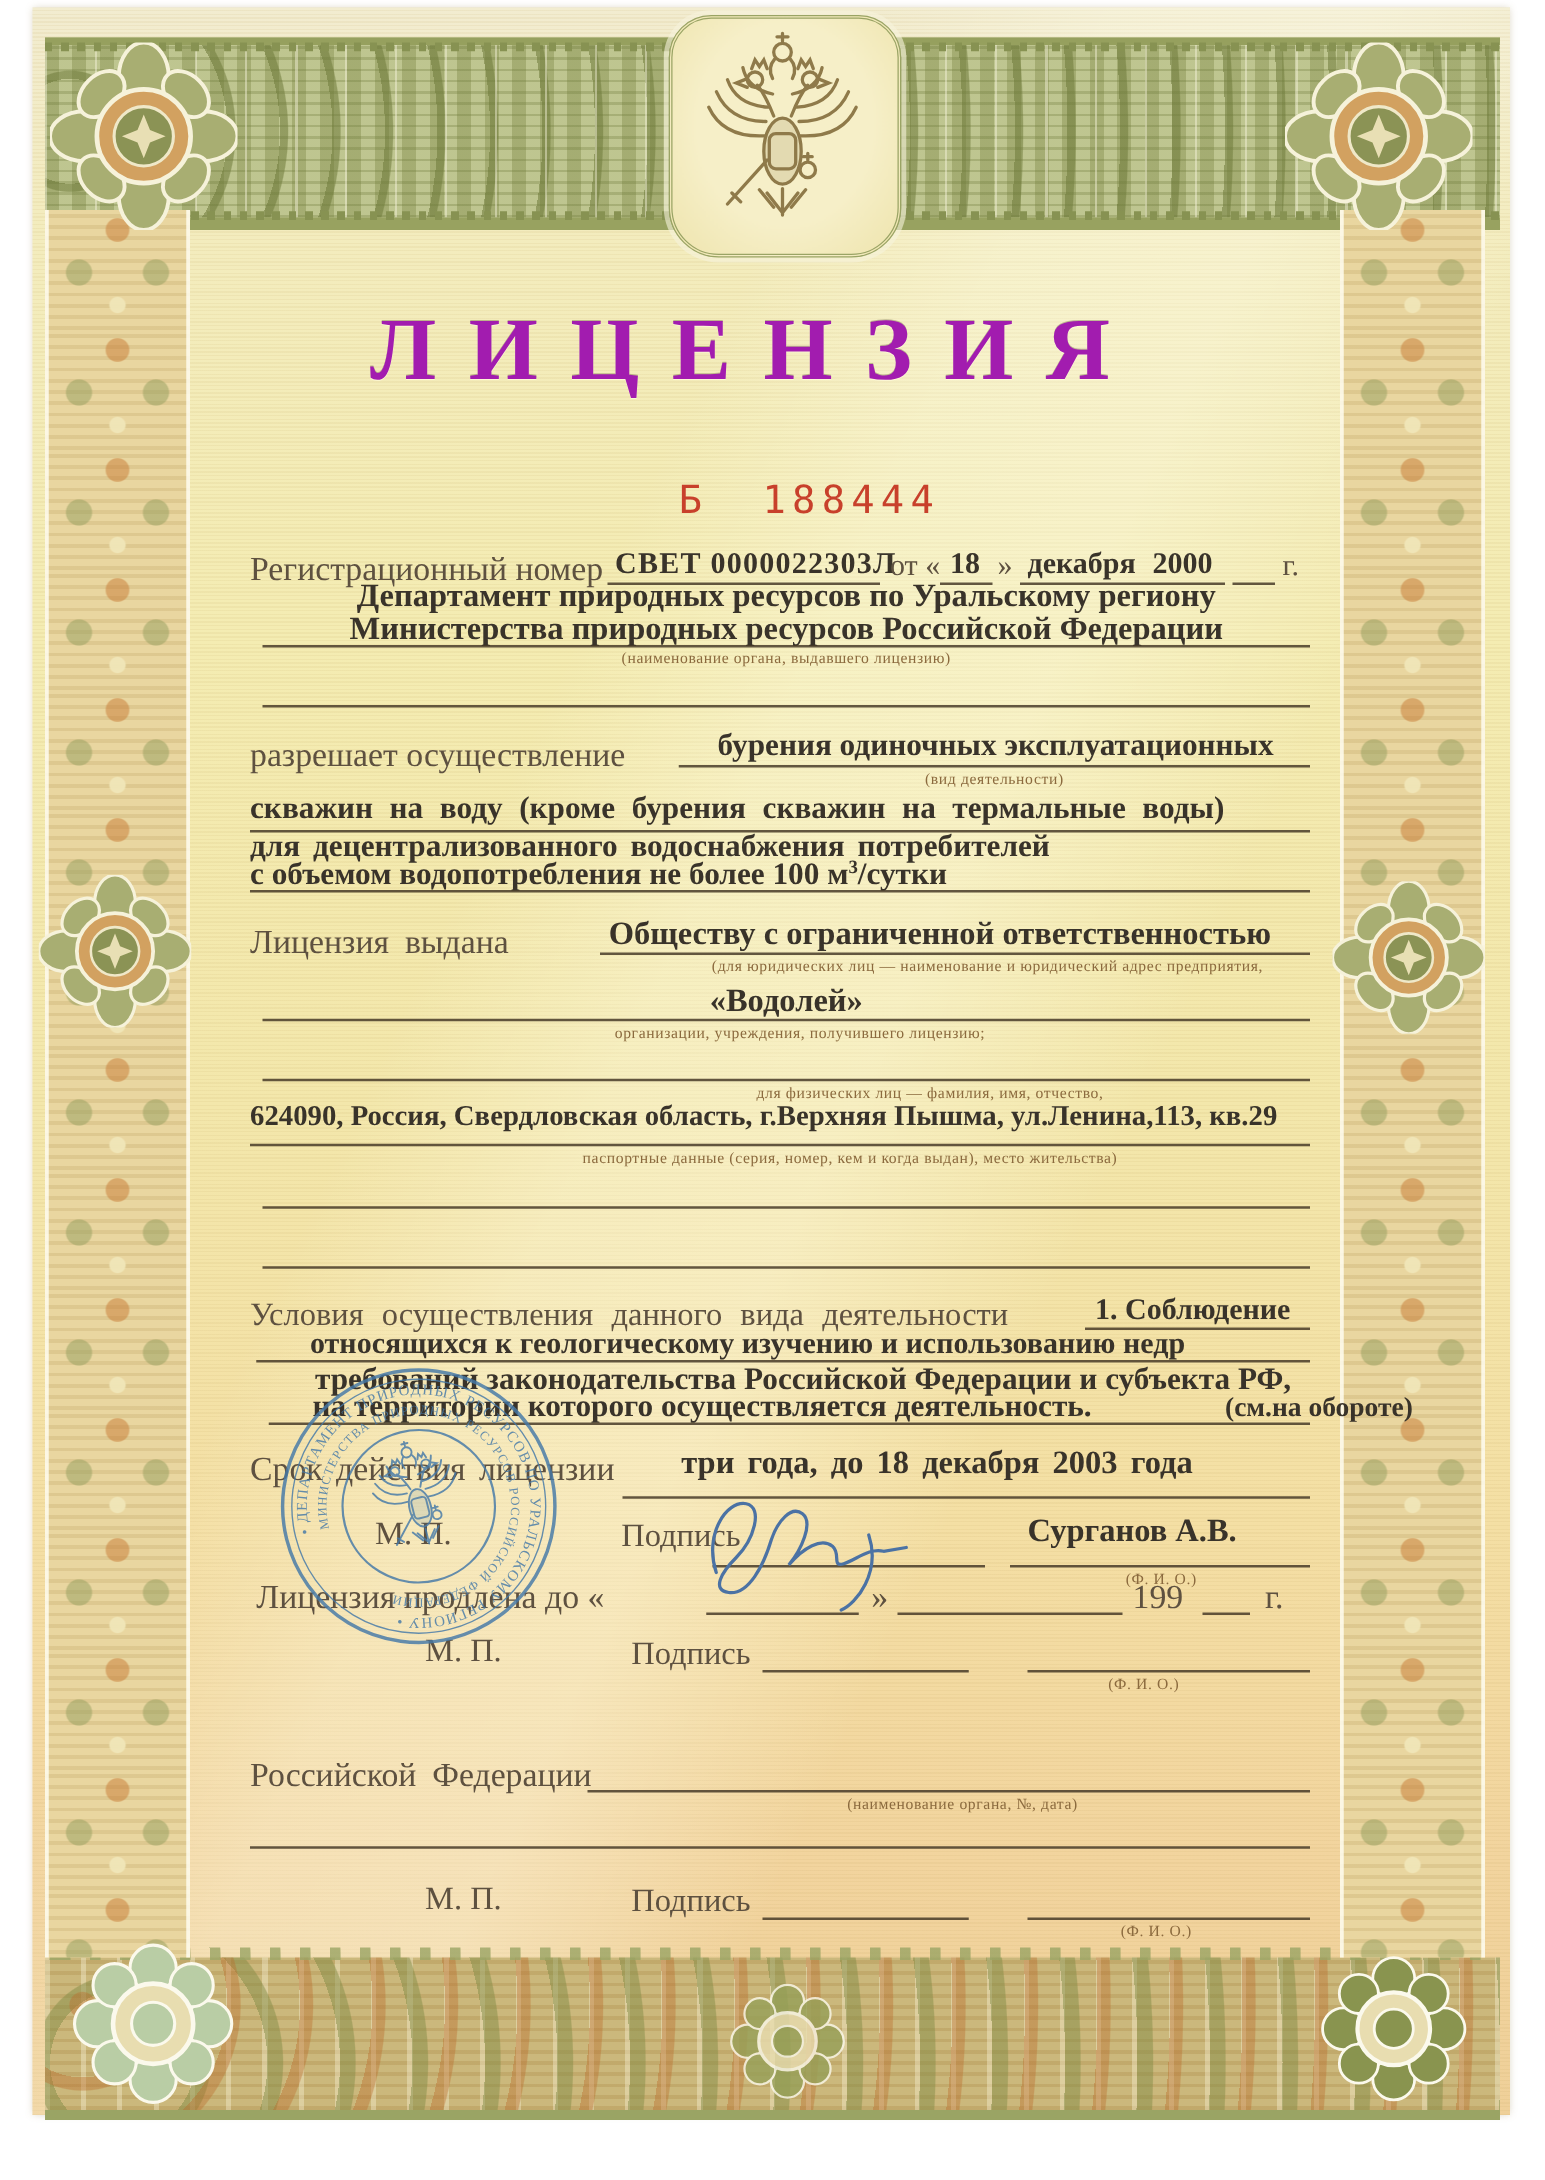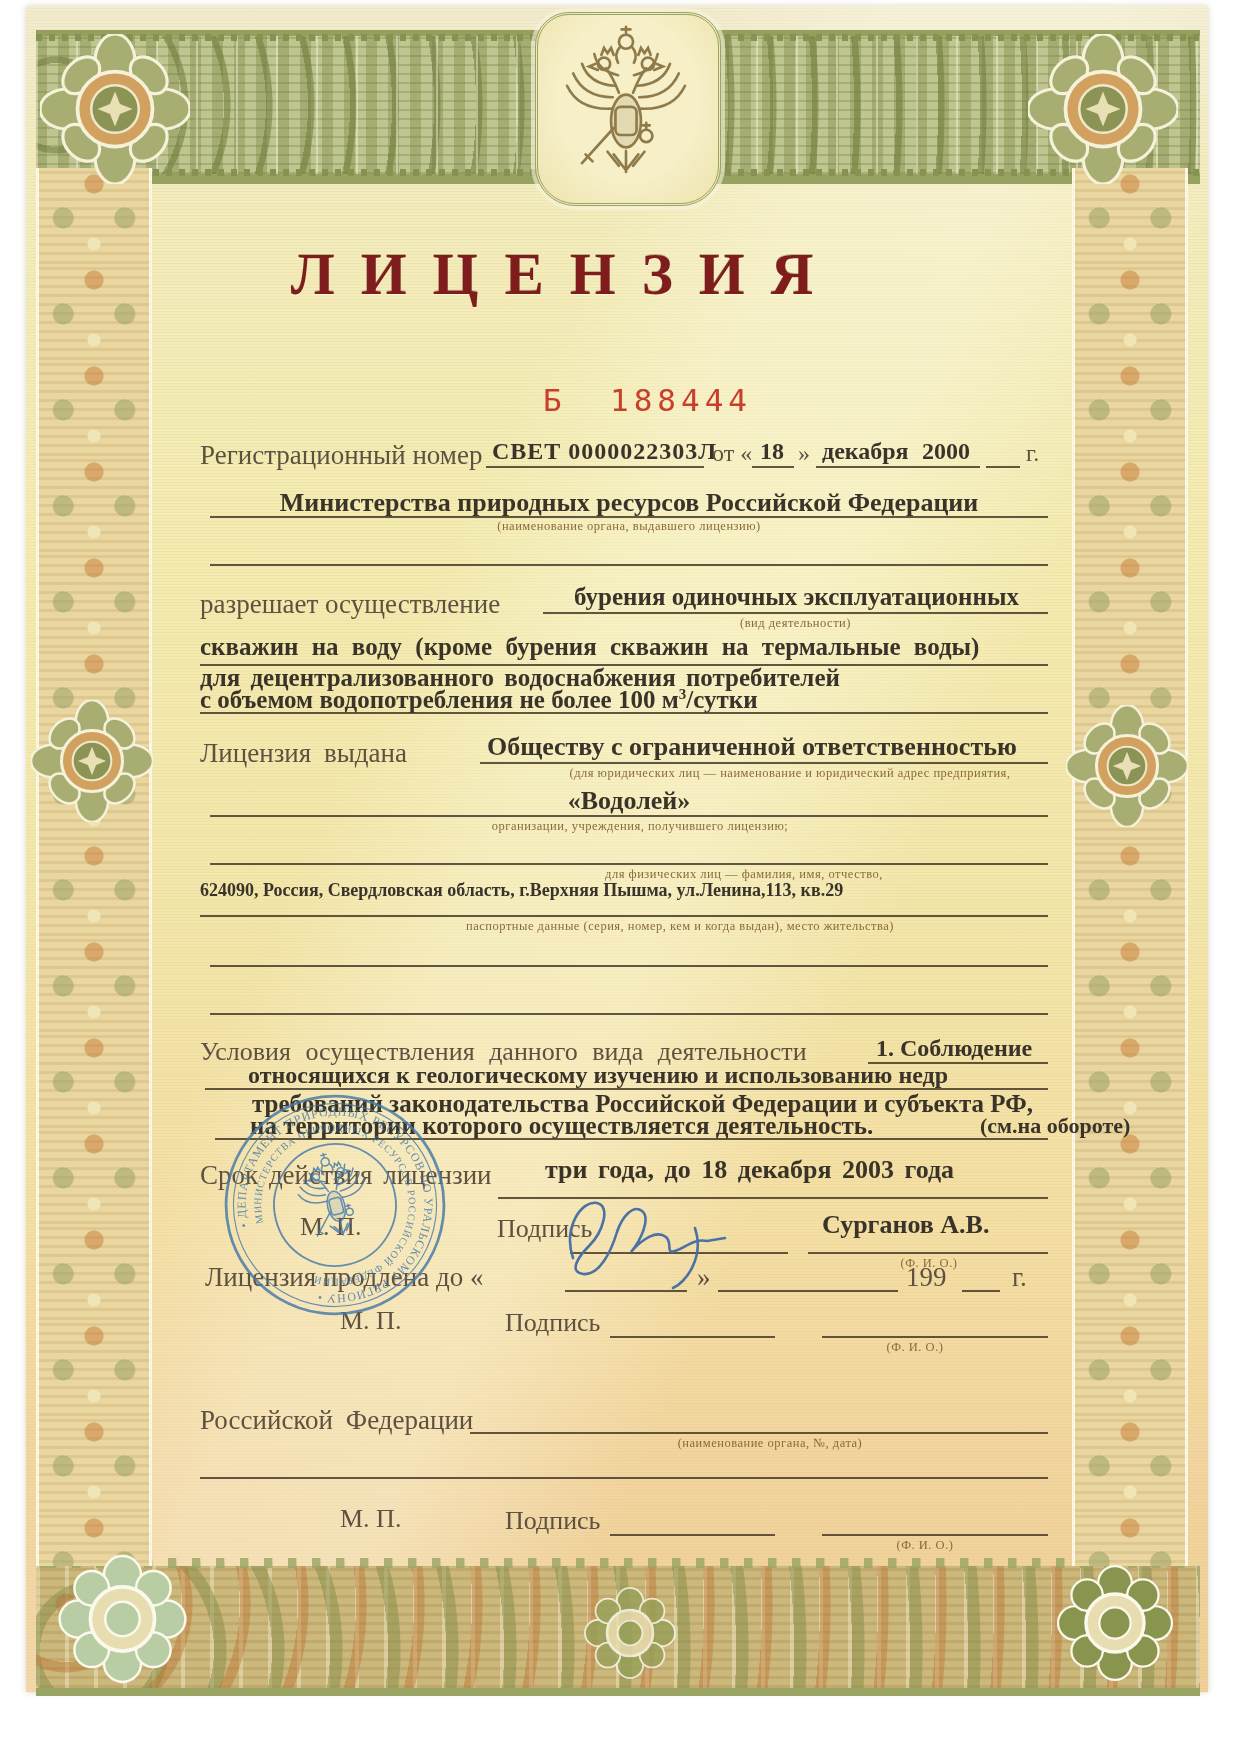--- a/index.html
+++ b/index.html
@@ -44,22 +44,22 @@
      border-left:3px solid rgba(255,253,240,.85);border-right:3px solid rgba(255,253,240,.85);}
   .strip.left{left:36px}.strip.right{left:1072px}
   .cartouche{position:absolute;left:535px;top:12px;width:180px;height:188px;
      background:radial-gradient(ellipse at 50% 45%,#f6efc8 55%,#eee4ad 100%);
      border:3px double #9aa465;border-radius:34px 34px 40px 40px;
      box-shadow:0 0 0 4px rgba(246,243,220,.6);}
   .medallion,.rosette{position:absolute;}
   svg{display:block}
   
   .t{position:absolute;white-space:nowrap;color:#3c352a;}
-  .title{font-size:59px;font-weight:bold;letter-spacing:26px;color:#7f1d1d;
-     text-shadow:0 1px 0 rgba(255,250,220,.8),0 -1px 0 rgba(90,80,50,.35);}
+  .title{font-size:71px;font-weight:bold;letter-spacing:26px;color:#a21caf;
+     text-shadow:0 1px 0 rgba(255,250,220,.8),0 -1px 0 rgba(90,80,50,.35);padding-left:40px;}
   .serial{font-family:"DejaVu Sans Mono",monospace;font-size:31px;color:#c8402b;letter-spacing:5px;}
   .lbl{font-size:27px;color:#5e5140;}
   .b24{font-size:24px;font-weight:bold;color:#39332a;}
   .b25{font-size:25px;font-weight:bold;color:#39332a;}
   .b26{font-size:26px;font-weight:bold;color:#39332a;}
   .cap{font-size:12.5px;color:#8b6a3e;letter-spacing:.5px;}
   .ctr{text-align:center;}
   .ln{position:absolute;height:0;border-bottom:2px solid rgba(72,59,40,.85);}
   sup.s3{font-size:60%;vertical-align:super;}
   .stamp{position:absolute;left:215px;top:1083px;width:240px;height:244px;opacity:.82;
@@ -174,20 +174,21 @@
   <div class="t b24" style="left:760px;top:438px">18</div>
   <div class="t lbl" style="left:798px;top:440px;font-size:24px">»</div>
   <div class="t b24" style="left:822px;top:438px">декабря</div>
   <div class="t b24" style="left:922px;top:438px">2000</div>
   <div class="t lbl" style="left:1026px;top:440px;font-size:24px">г.</div>
   <div class="ln" style="left:486px;top:466px;width:218px"></div>
   <div class="ln" style="left:752px;top:466px;width:42px"></div>
   <div class="ln" style="left:816px;top:466px;width:164px"></div>
   <div class="ln" style="left:986px;top:466px;width:34px"></div>
 
+  <div class="t b26 ctr" style="left:210px;top:462px;width:838px">Департамент природных ресурсов по Уральскому региону</div>
   <div class="t b26 ctr" style="left:210px;top:488px;width:838px">Министерства природных ресурсов Российской Федерации</div>
   <div class="ln" style="left:210px;top:516px;width:838px"></div>
   <div class="t cap ctr" style="left:210px;top:519px;width:838px">(наименование органа, выдавшего лицензию)</div>
   <div class="ln" style="left:210px;top:564px;width:838px"></div>
 
   <div class="t lbl" style="left:200px;top:589px">разрешает осуществление</div>
   <div class="t b25 ctr" style="left:545px;top:583px;width:503px">бурения одиночных эксплуатационных</div>
   <div class="ln" style="left:543px;top:612px;width:505px"></div>
   <div class="t cap ctr" style="left:543px;top:616px;width:505px">(вид деятельности)</div>
   <div class="t b25" style="left:200px;top:633px;word-spacing:7px">скважин на воду (кроме бурения скважин на термальные воды)</div>
@@ -198,21 +199,21 @@
 
   <div class="t lbl" style="left:200px;top:738px;word-spacing:6px">Лицензия выдана</div>
   <div class="t b26" style="left:487px;top:732px">Обществу с ограниченной  ответственностью</div>
   <div class="ln" style="left:480px;top:762px;width:568px"></div>
   <div class="t cap ctr" style="left:530px;top:766px;width:520px">(для юридических лиц — наименование и юридический адрес предприятия,</div>
   <div class="t b26 ctr" style="left:210px;top:786px;width:838px">«Водолей»</div>
   <div class="ln" style="left:210px;top:815px;width:838px"></div>
   <div class="t cap ctr" style="left:380px;top:819px;width:520px">организации, учреждения, получившего лицензию;</div>
   <div class="ln" style="left:210px;top:863px;width:838px"></div>
   <div class="t cap ctr" style="left:440px;top:867px;width:608px">для физических лиц — фамилия, имя, отчество,</div>
-  <div class="t b24" style="left:200px;top:880px;font-size:18px">624090, Россия, Свердловская область, г.Верхняя Пышма, ул.Ленина,113, кв.29</div>
+  <div class="t b24" style="left:200px;top:880px;font-size:23px">624090, Россия, Свердловская область, г.Верхняя Пышма, ул.Ленина,113, кв.29</div>
   <div class="ln" style="left:200px;top:915px;width:848px"></div>
   <div class="t cap ctr" style="left:210px;top:919px;width:940px">паспортные данные (серия, номер, кем и когда выдан), место жительства)</div>
   <div class="ln" style="left:210px;top:965px;width:838px"></div>
   <div class="ln" style="left:210px;top:1013px;width:838px"></div>
 
   <div class="t lbl" style="left:200px;top:1037px;font-size:26px;word-spacing:8px">Условия осуществления данного вида деятельности</div>
   <div class="t b24" style="left:876px;top:1035px">1. Соблюдение</div>
   <div class="ln" style="left:868px;top:1062px;width:180px"></div>
   <div class="t b24" style="left:248px;top:1062px">относящихся к геологическому изучению и использованию недр</div>
   <div class="ln" style="left:205px;top:1088px;width:843px"></div>

